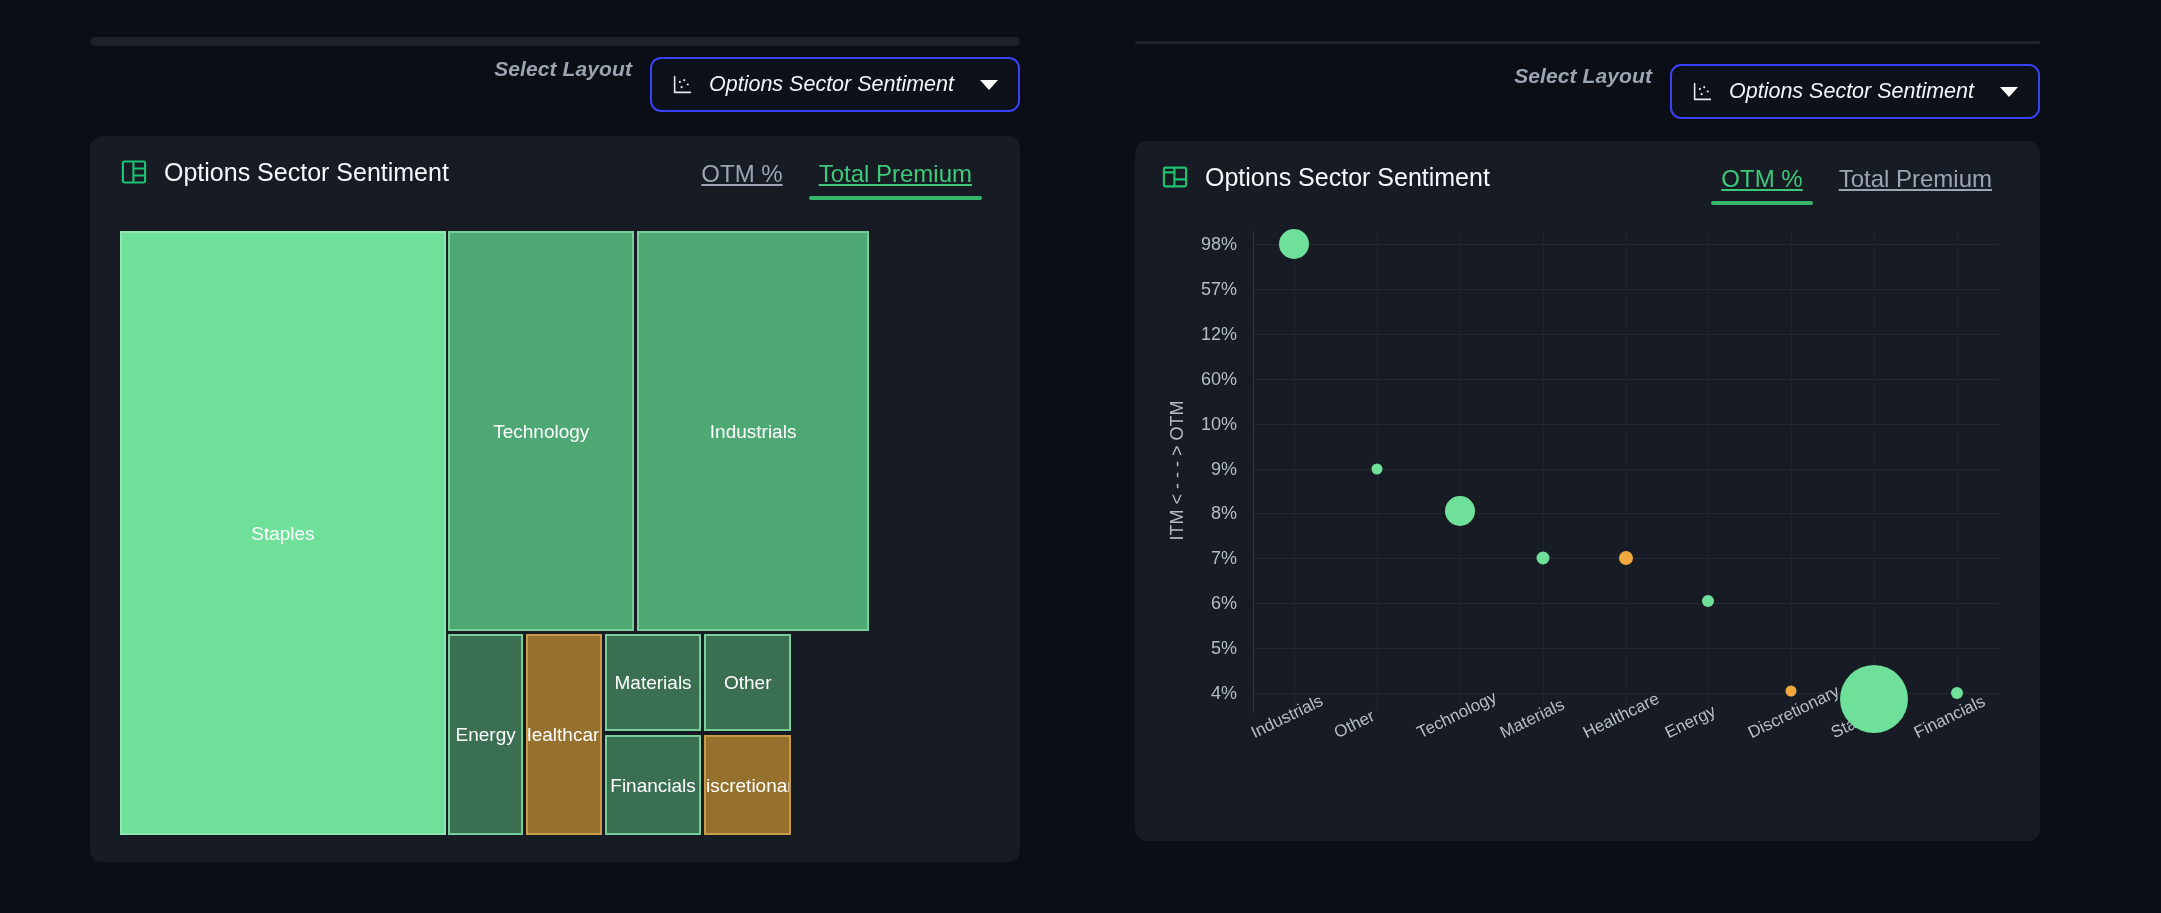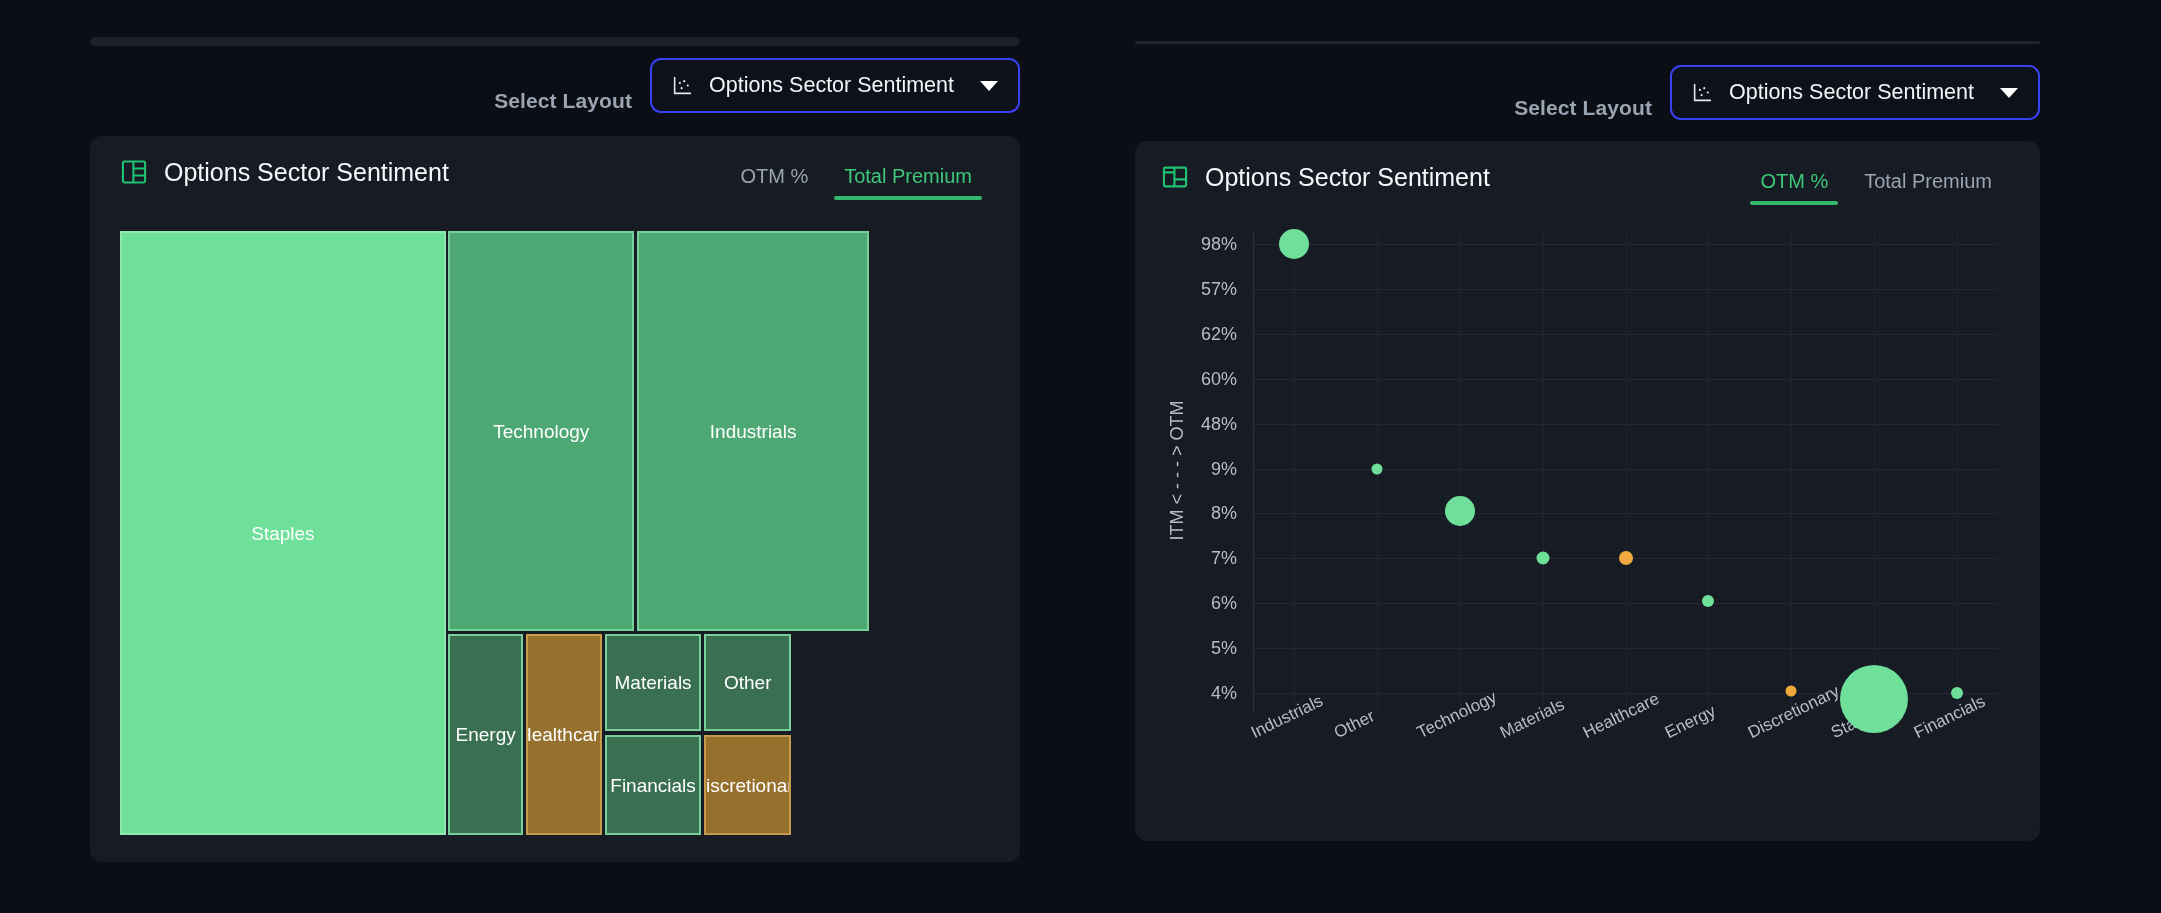--- a/index.html
+++ b/index.html
@@ -21,24 +21,25 @@
     position: absolute;
     height: 9px;
     border-radius: 5px;
     background: #1b2029;
   }
 
   
   .selrow {
     position: absolute;
     display: flex;
-    align-items: flex-end;
+    align-items: flex-start;
     justify-content: flex-end;
     gap: 18px;
     height: 56px;
+    font-style: italic;
   }
   .sel-label {
     color: #9aa4b2;
     font-size: 21px;
     font-weight: 700;
     letter-spacing: .1px;
     white-space: nowrap;
   }
   .sel-box {
     display: flex;
@@ -86,26 +87,27 @@
   .tm-ico { width: 28px; height: 28px; display: block; }
   .card-title {
     color: #f5f7fa;
     font-size: 25px;
     font-weight: 400;
     white-space: nowrap;
   }
   .tabs { display: flex; align-items: flex-end; gap: 0px; }
   .tab {
     position: relative;
-    font-size: 20px;
+    font-size: 24px;
     font-weight: 400;
     color: #9aa4b2;
     padding: 0 18px 12px 18px;
     cursor: pointer;
     white-space: nowrap;
+    text-decoration: underline;
   }
   .tab.active { color: #3ec97a; }
   .tab.active::after {
     content: "";
     position: absolute;
     left: 8px; right: 8px; bottom: 0;
     height: 4px;
     background: #35b86c;
     border-radius: 2px;
   }
@@ -295,23 +297,23 @@
             <div class="vgridline" style="left: 289.722px;"></div>
             <div class="vgridline" style="left: 372.5px;"></div>
             <div class="vgridline" style="left: 455.278px;"></div>
             <div class="vgridline" style="left: 538.056px;"></div>
             <div class="vgridline" style="left: 620.833px;"></div>
             <div class="vgridline" style="left: 703.611px;"></div>
             <div class="axisline-y" style="left: 0px; top: 0px; height: 482px;"></div>
           </div>
           <div class="ytick" style="top: 31.4512px; right: 803px;">98%</div>
           <div class="ytick" style="top: 76.2884px; right: 803px;">57%</div>
-          <div class="ytick" style="top: 121.126px; right: 803px;">62%</div>
+          <div class="ytick" style="top: 121.126px; right: 803px;">12%</div>
           <div class="ytick" style="top: 165.963px; right: 803px;">60%</div>
-          <div class="ytick" style="top: 210.8px; right: 803px;">48%</div>
+          <div class="ytick" style="top: 210.8px; right: 803px;">10%</div>
           <div class="ytick" style="top: 255.637px; right: 803px;">9%</div>
           <div class="ytick" style="top: 300.474px; right: 803px;">8%</div>
           <div class="ytick" style="top: 345.312px; right: 803px;">7%</div>
           <div class="ytick" style="top: 390.149px; right: 803px;">6%</div>
           <div class="ytick" style="top: 434.986px; right: 803px;">5%</div>
           <div class="ytick" style="top: 479.823px; right: 803px;">4%</div>
           <div class="ylabel" style="left: -88px; top: 247px; width: 260px; text-align: center;">ITM &lt; - - - &gt; OTM</div>
           <div class="xtick" style="left: 113.389px; top: 512px;">Industrials</div>
           <div class="xtick" style="left: 196.167px; top: 512px;">Other</div>
           <div class="xtick" style="left: 278.944px; top: 512px;">Technology</div>

